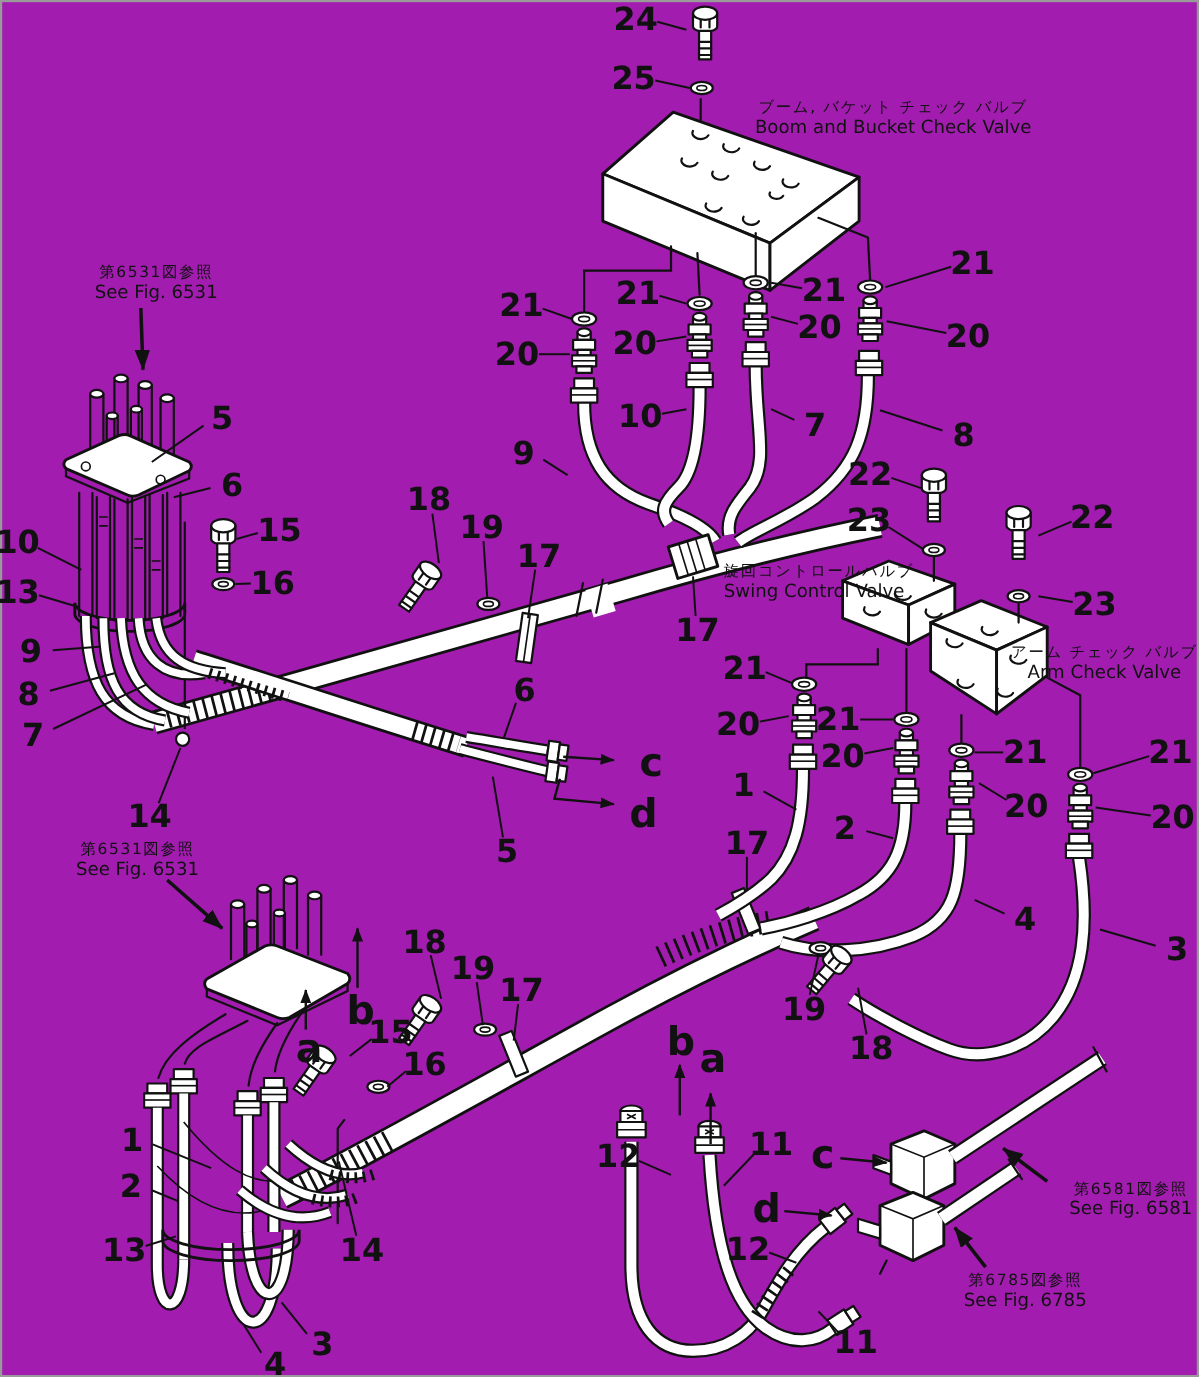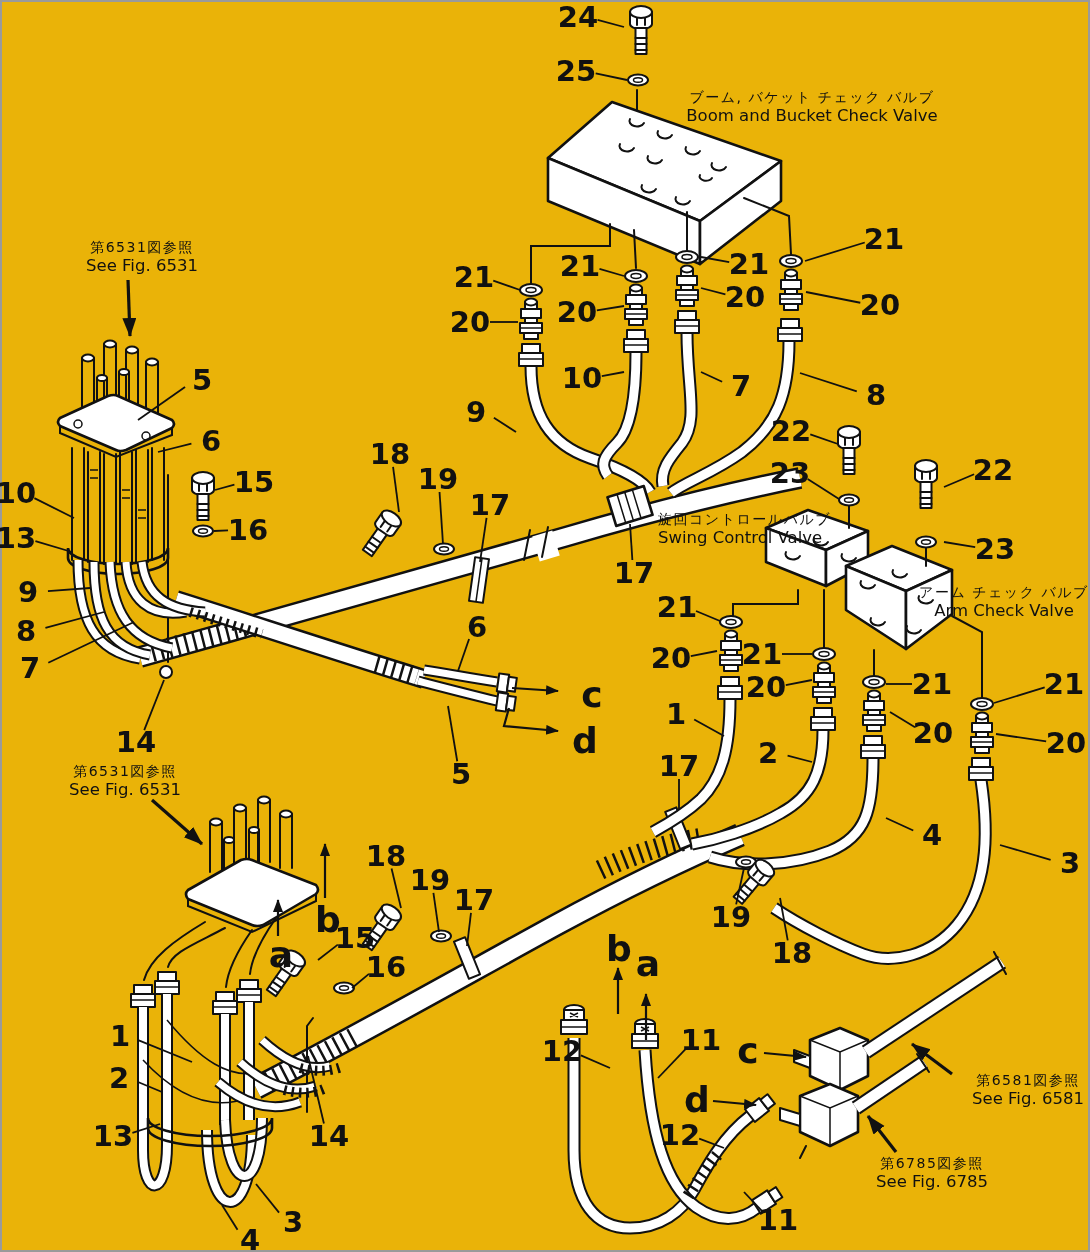--- a/index.html
+++ b/index.html
@@ -1,16 +1,16 @@
 <!DOCTYPE html>
 <html><head>
 <meta charset="utf-8">
 <style>
   html,body{margin:0;padding:0;background:#e8e8e8;}
-  .stage{position:relative;width:1090px;height:1252px;background:#eab308;overflow:hidden;
+  .stage{position:relative;width:1090px;height:1252px;background:#a21caf;overflow:hidden;
          font-family:"DejaVu Sans",sans-serif;}
   svg{position:absolute;left:0;top:0;}
   .ln{stroke:#111;stroke-width:2;fill:none;stroke-linecap:round;}
   .ln15{stroke:#111;stroke-width:1.5;fill:none;}
   .ln3{stroke:#111;stroke-width:2.6;fill:none;stroke-linejoin:round;}
   .wh2{fill:#fff;stroke:#111;stroke-width:2;stroke-linejoin:round;}
   .wh3{fill:#fff;stroke:#111;stroke-width:2.6;stroke-linejoin:round;}
   .t24b{stroke:#111;stroke-width:24;fill:none;} .t24w{stroke:#fff;stroke-width:19;fill:none;}
   .t22b{stroke:#111;stroke-width:22;fill:none;} .t22w{stroke:#fff;stroke-width:17;fill:none;}
   .t20b{stroke:#111;stroke-width:20;fill:none;} .t20w{stroke:#fff;stroke-width:15;fill:none;}

